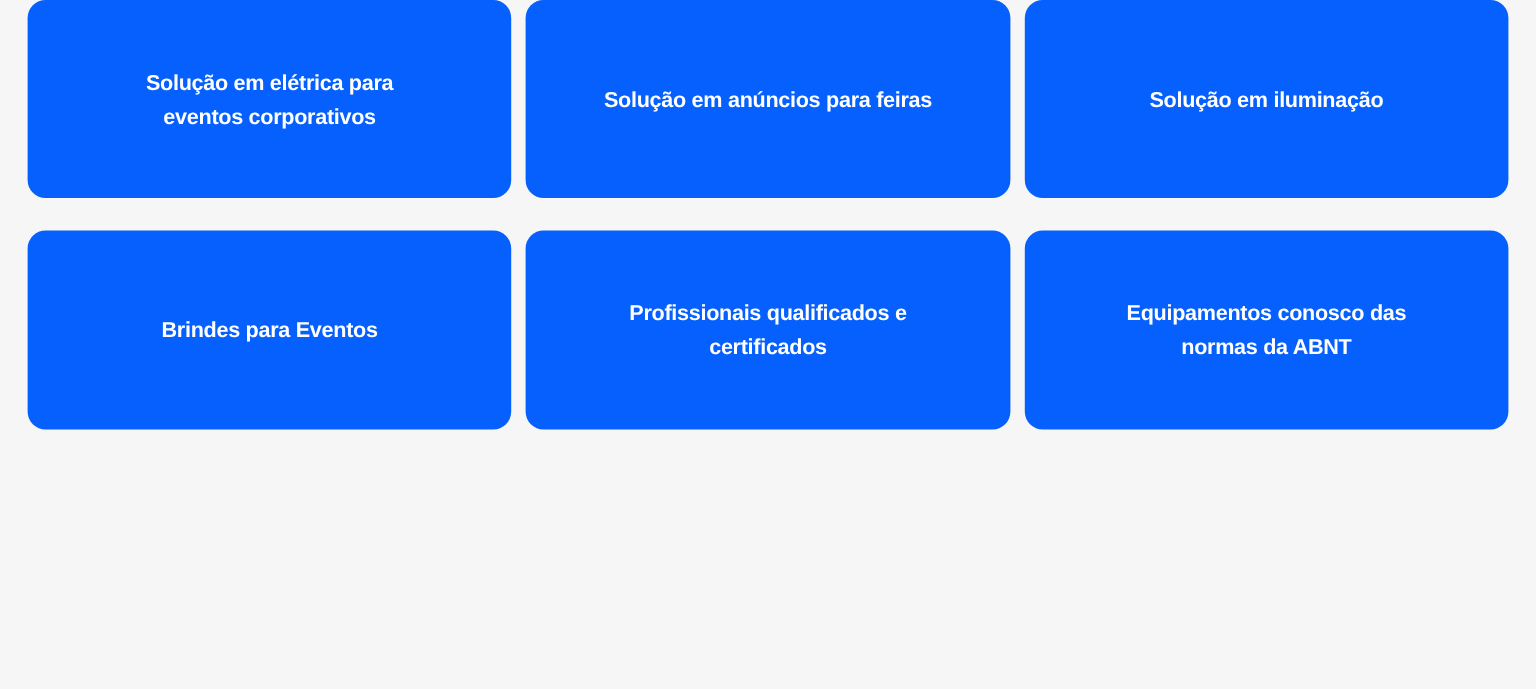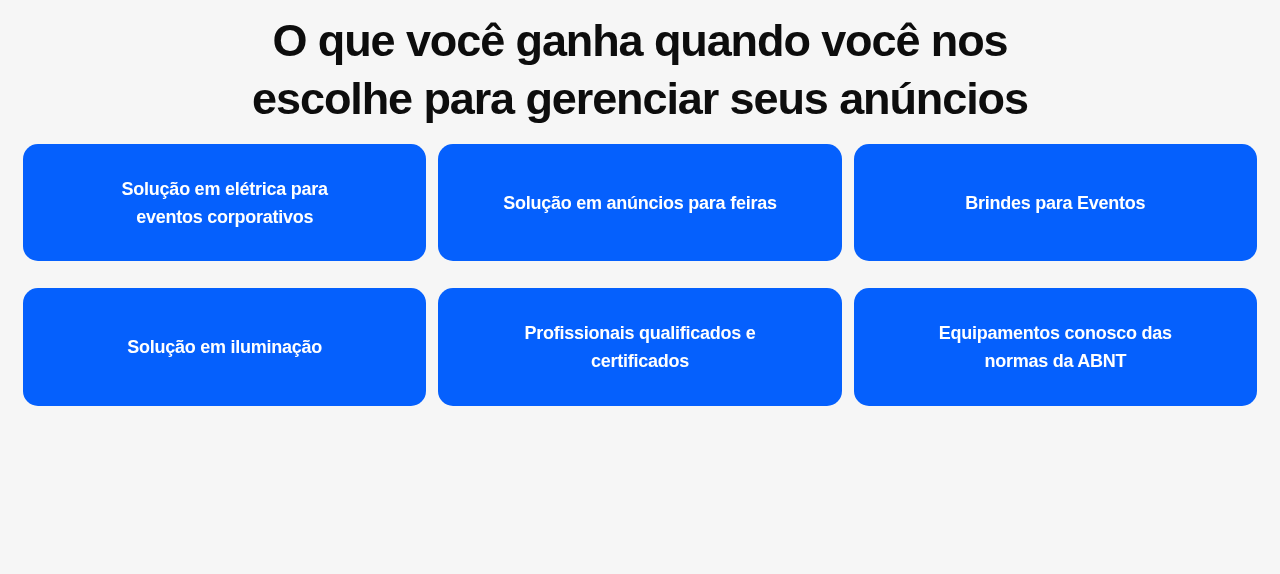--- a/index.html
+++ b/index.html
@@ -76,43 +76,39 @@
     letter-spacing: -0.25px;
     text-align: center;
     white-space: pre-line;
   }
 </style>
 </head>
 <body>
 
 <div class="page">
 
-  <div class="heading-wrap">
-    <h1 class="heading">O que você ganha quando você nos
-escolhe para gerenciar seus anúncios</h1>
-  </div>
 
   <div class="card-grid">
 
     <div class="card">
       <span class="card-label">Solução em elétrica para
 eventos corporativos</span>
     </div>
 
     <div class="card">
       <span class="card-label">Solução em anúncios para feiras</span>
     </div>
 
 
     <div class="card">
-      <span class="card-label">Brindes para Eventos</span>
+      <span class="card-label">Solução em iluminação</span>
     </div>
 
     <div class="card">
-      <span class="card-label">Solução em iluminação</span>
+      <span class="card-label">Brindes para Eventos</span>
     </div>
 
 
     <div class="card">
       <span class="card-label">Profissionais qualificados e
 certificados</span>
     </div>
 
     <div class="card">
       <span class="card-label">Equipamentos conosco das

